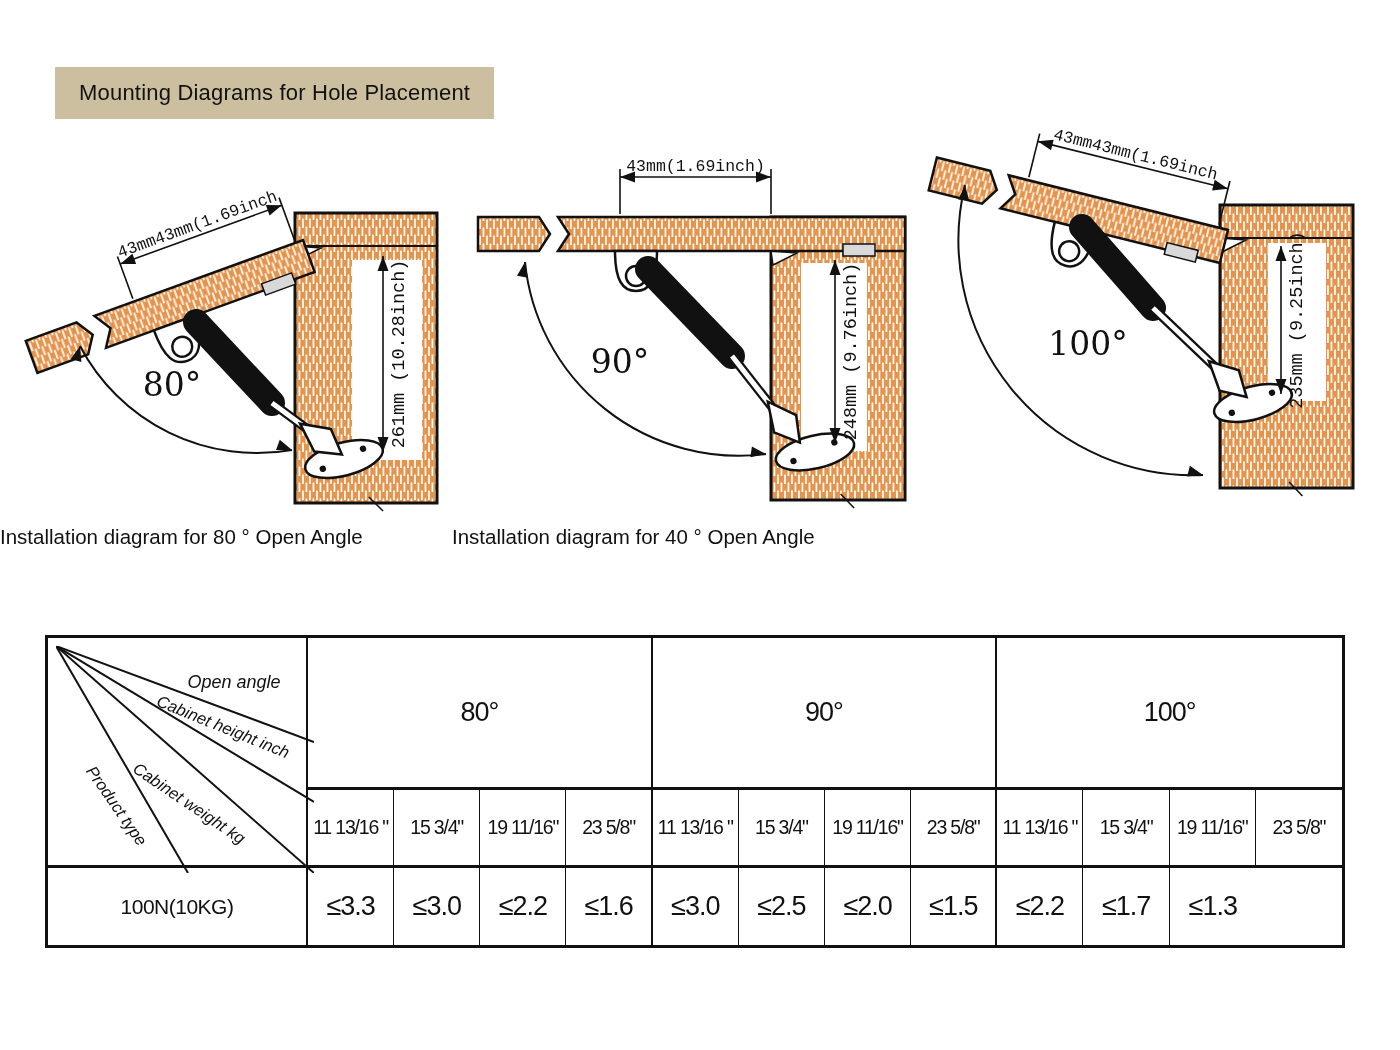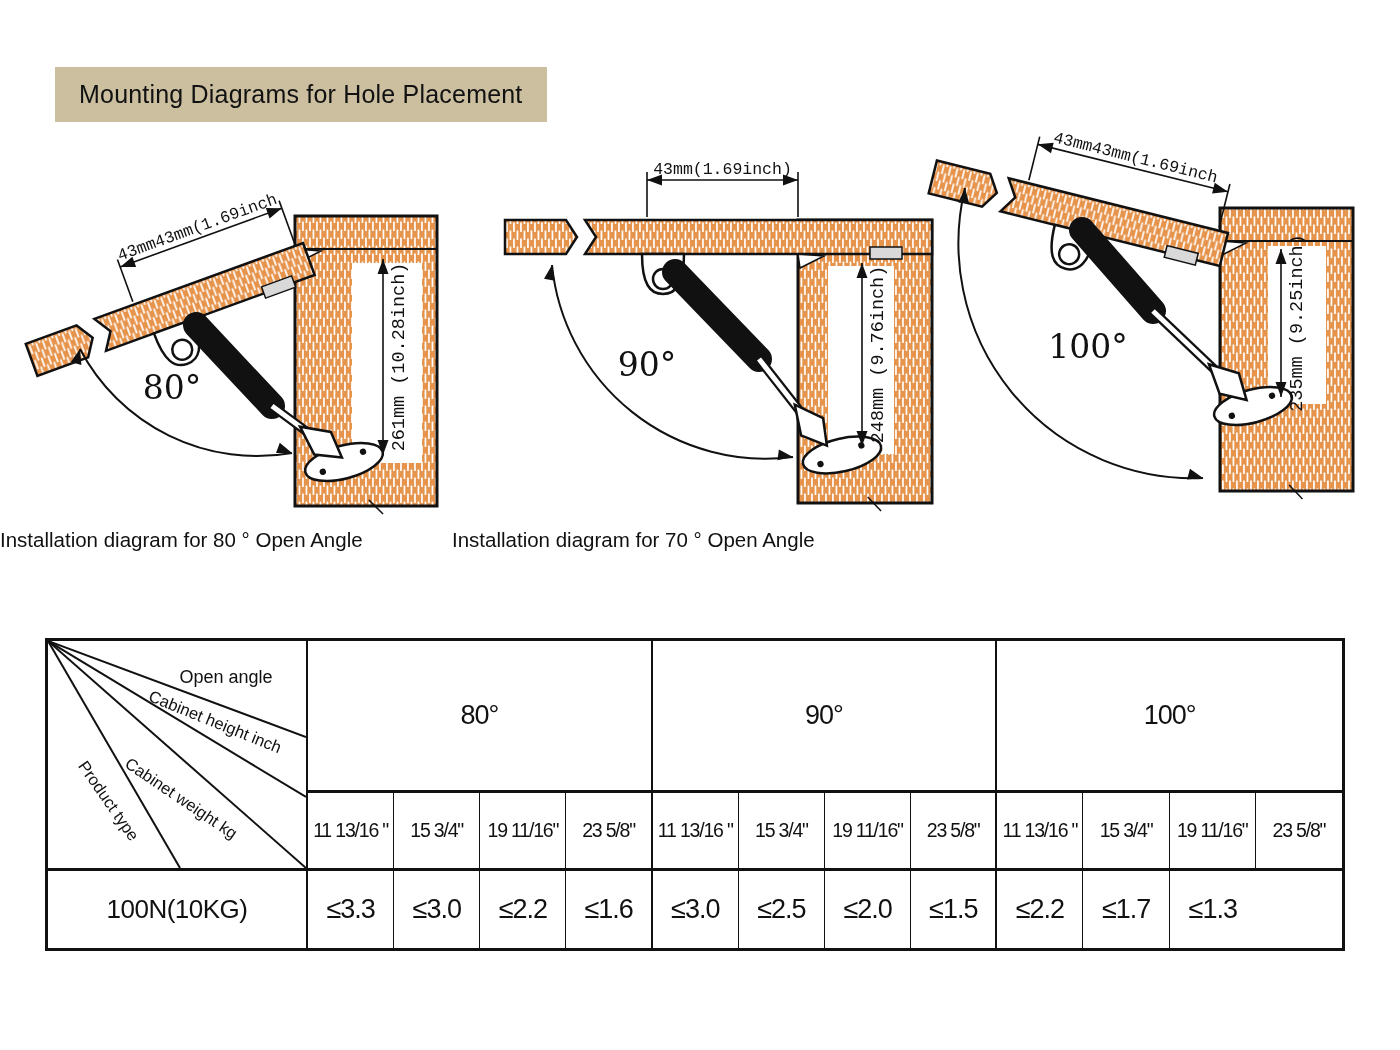--- a/index.html
+++ b/index.html
@@ -1,36 +1,36 @@
 <!DOCTYPE html>
 <html><head>
 <meta charset="utf-8">
 <style>
   html,body{margin:0;padding:0;background:#fff;}
   body{width:1400px;height:1050px;overflow:hidden;font-family:"Liberation Sans",sans-serif;color:#111;}
-  .banner{display:inline-block;margin:67px 0 0 55px;padding:13px 24px;font-size:25px;letter-spacing:.2px;}
+  .banner{display:inline-block;margin:67px 0 0 55px;padding:13px 24px;font-size:22px;letter-spacing:.2px;}
   .diagrams{position:relative;width:1400px;height:390px;margin-top:4px;}
   .diagrams .dia{position:absolute;}
   .diagrams svg{overflow:visible;display:block;}
   .captions{display:grid;grid-template-columns:452px 462px 486px;margin-top:12px;}
   .captions div{text-align:left;font-size:20.5px;}
   
   .spec-table{width:1300px;margin:86px 0 0 45px;border:3px solid #111;display:grid;
               grid-template-columns:260px repeat(12,1fr);grid-template-rows:152px 78px 77px;
               box-sizing:border-box;}
   .cell{display:flex;align-items:center;justify-content:center;box-sizing:border-box;
         border-right:1.5px solid #111;white-space:nowrap;}
   .corner{grid-row:1/3;grid-column:1;border-right:2px solid #111;border-bottom:3px solid #111;
-          padding:0;display:block;position:relative;}
+          padding:8px;display:block;position:relative;font-style:italic;}
   .angle-cell{grid-row:1;grid-column:span 4;border-bottom:3px solid #111;border-right:2px solid #111;
               font-size:27px;letter-spacing:-1px;}
   .inch-cell{grid-row:2;border-bottom:3px solid #111;font-size:19.5px;letter-spacing:-1.2px;}
   .group-r{border-right:2px solid #111 !important;}
   .no-r{border-right:none !important;}
-  .product-cell{grid-row:3;grid-column:1;border-right:2px solid #111;font-size:26px;letter-spacing:-.5px;}
+  .product-cell{grid-row:3;grid-column:1;border-right:2px solid #111;font-size:21px;letter-spacing:-.5px;}
   .val-cell{grid-row:3;font-size:27px;letter-spacing:-1px;}
   .corner svg{display:block;}
   .corner text{fill:#111;font-family:"Liberation Sans",sans-serif;}
 </style>
 </head>
 <body>
 
 
 
 <div class="banner" style="background: rgb(203, 191, 160);">Mounting Diagrams for Hole Placement</div>
@@ -76,21 +76,21 @@
         <polygon points="0,0 -15,5.5 -15,-5.5" transform="translate(383,88) rotate(-90)" fill="#111111"></polygon>
         <polygon points="0,0 -15,5.5 -15,-5.5" transform="translate(383,284) rotate(90)" fill="#111111"></polygon>
         <text transform="translate(404,186) rotate(-90)" text-anchor="middle" font-size="18.5" font-family="&quot;Liberation Mono&quot;,monospace" fill="#111111">261mm (10.28inch)</text>
         <path d="M80,178 A200,200 0 0 0 292,282" fill="none" stroke="#111111" stroke-width="2"></path>
         <polygon points="0,0 -15,5.5 -15,-5.5" transform="translate(80,178) rotate(-75)" fill="#111111"></polygon>
         <polygon points="0,0 -15,5.5 -15,-5.5" transform="translate(292,282) rotate(20)" fill="#111111"></polygon>
         <text x="172" y="228" text-anchor="middle" font-size="33" font-family="&quot;DejaVu Serif&quot;,serif" fill="#111111">80°</text>
         <line x1="368.84000000000003" y1="329" x2="383.04" y2="343" stroke="#111111" stroke-width="1.5"></line>
       </svg>
     </div>
-  <div class="dia" id="dia1" style="left:495px;top:45px">
+  <div class="dia" id="dia1" style="left:468px;top:45px">
       <svg width="450" height="345" viewBox="0 0 450 345">
         <defs>
           <pattern id="wood1" width="7" height="16" patternUnits="userSpaceOnUse">
             <rect x="0" y="0" width="7" height="16" fill="#E6934B"></rect>
             <rect x="1.1" y="2.5" width="1.7" height="9.5" fill="#fff"></rect>
             <rect x="4.6" y="10.5" width="1.7" height="9.5" fill="#fff"></rect>
             <rect x="4.6" y="-5.5" width="1.7" height="9.5" fill="#fff"></rect>
           </pattern>
         </defs>
         <rect x="303" y="49" width="134" height="283" fill="url(#wood1)" stroke="#111111" stroke-width="3"></rect>
@@ -174,21 +174,21 @@
         <polygon points="0,0 -15,5.5 -15,-5.5" transform="translate(45,62) rotate(-85)" fill="#111111"></polygon>
         <polygon points="0,0 -15,5.5 -15,-5.5" transform="translate(283,352) rotate(15)" fill="#111111"></polygon>
         <text x="168" y="232" text-anchor="middle" font-size="33" font-family="&quot;DejaVu Serif&quot;,serif" fill="#111111">100°</text>
         <line x1="369.15999999999997" y1="359" x2="382.46" y2="373" stroke="#111111" stroke-width="1.5"></line>
       </svg>
     </div>
 </div>
 
 <div class="captions">
   <div>Installation diagram for 80 ° Open Angle</div>
-  <div>Installation diagram for 70 ° Open Angle</div>
+  <div>Installation diagram for 40 ° Open Angle</div>
 </div>
 
 <div class="spec-table">
   <div class="corner">
     <svg width="258" height="227" viewBox="0 0 258 227">
       <line x1="0" y1="0" x2="258" y2="96" stroke="#111" stroke-width="2"></line>
       <line x1="0" y1="0" x2="258" y2="156" stroke="#111" stroke-width="2"></line>
       <line x1="0" y1="0" x2="258" y2="227" stroke="#111" stroke-width="2"></line>
       <line x1="0" y1="0" x2="132" y2="227" stroke="#111" stroke-width="2"></line>
       <text x="178" y="42" text-anchor="middle" font-size="18">Open angle</text>

